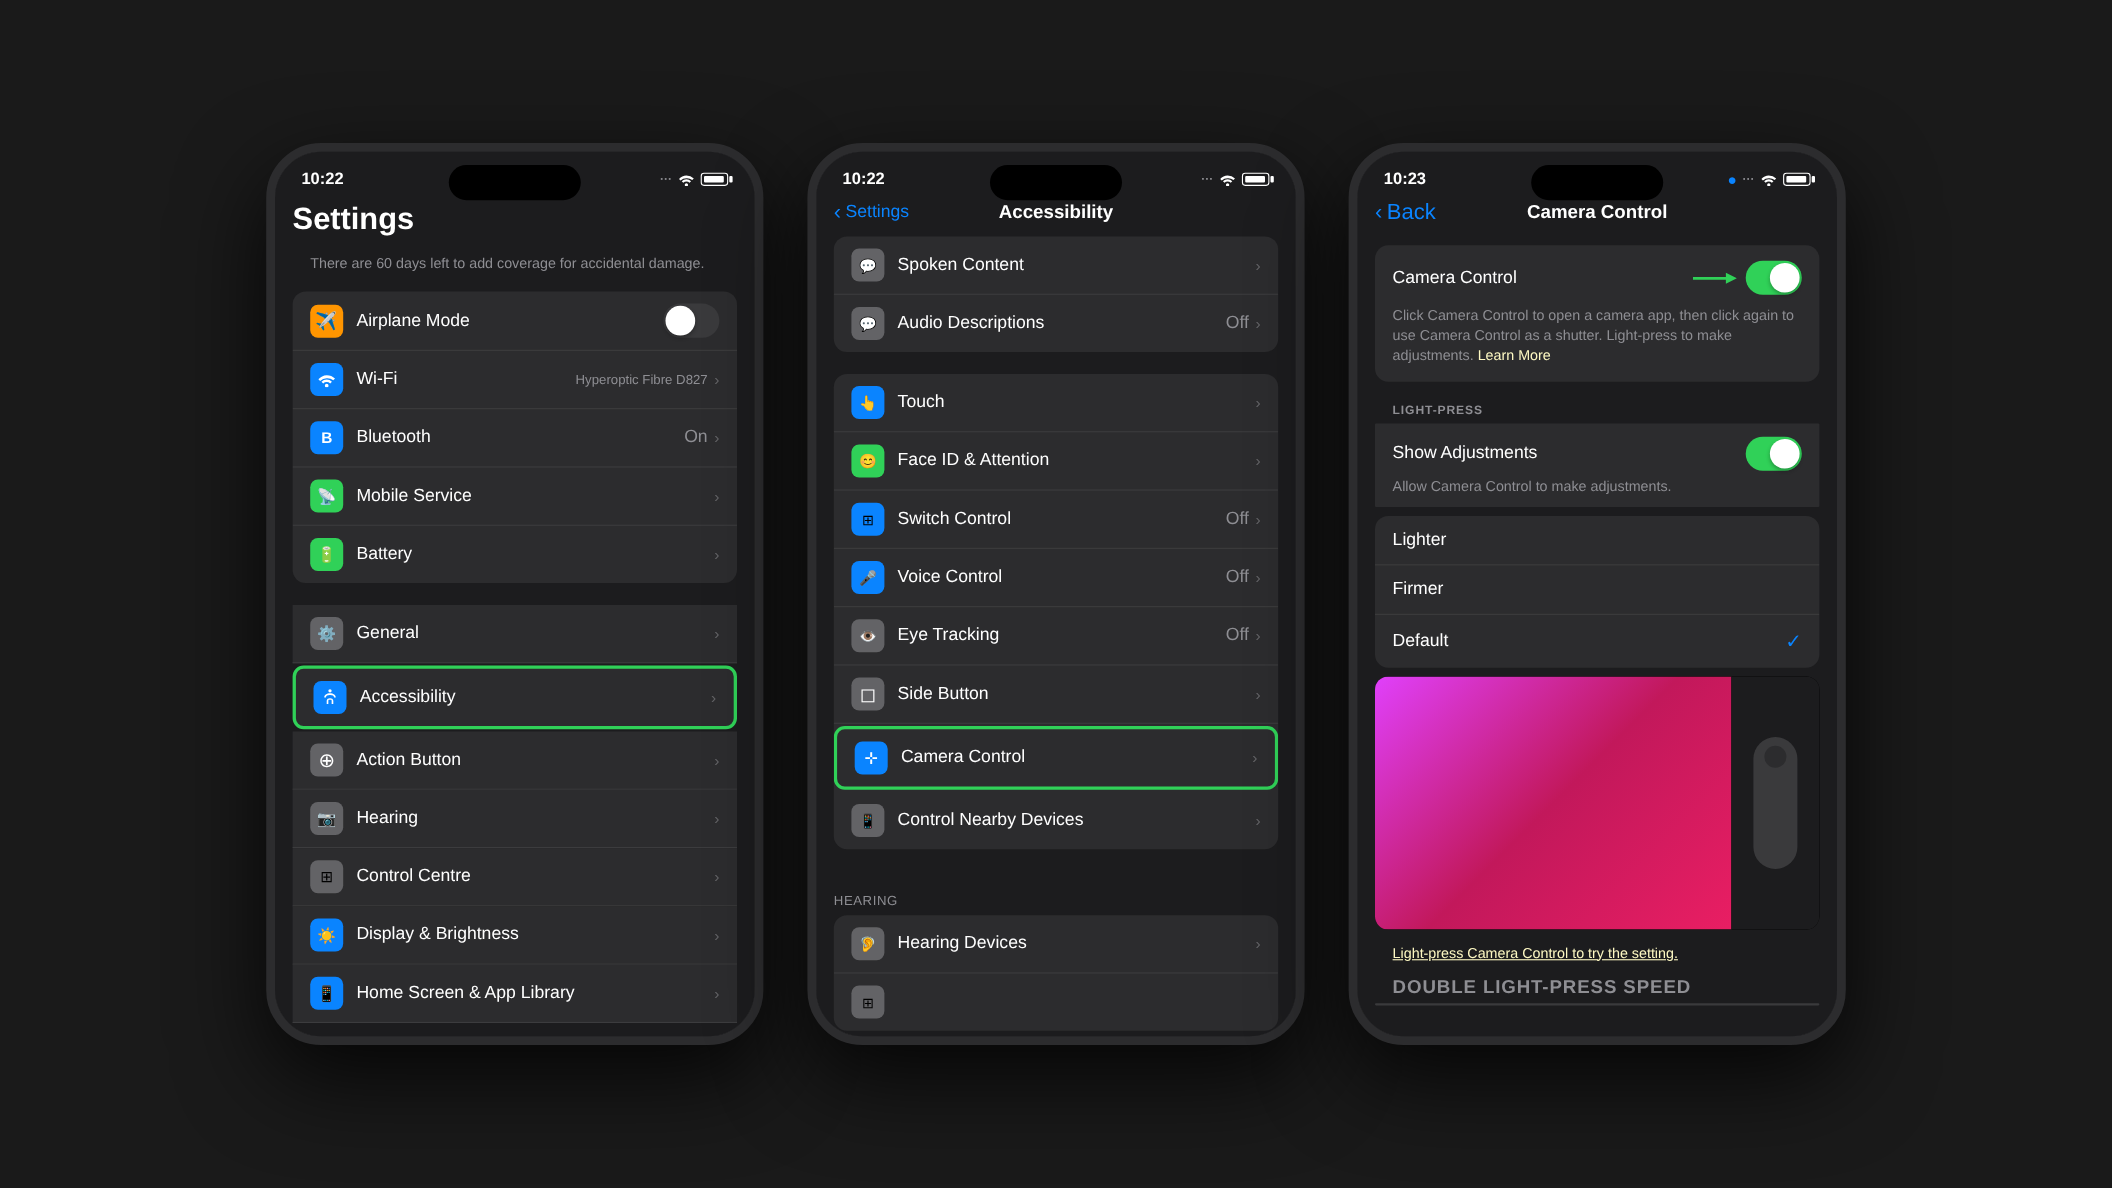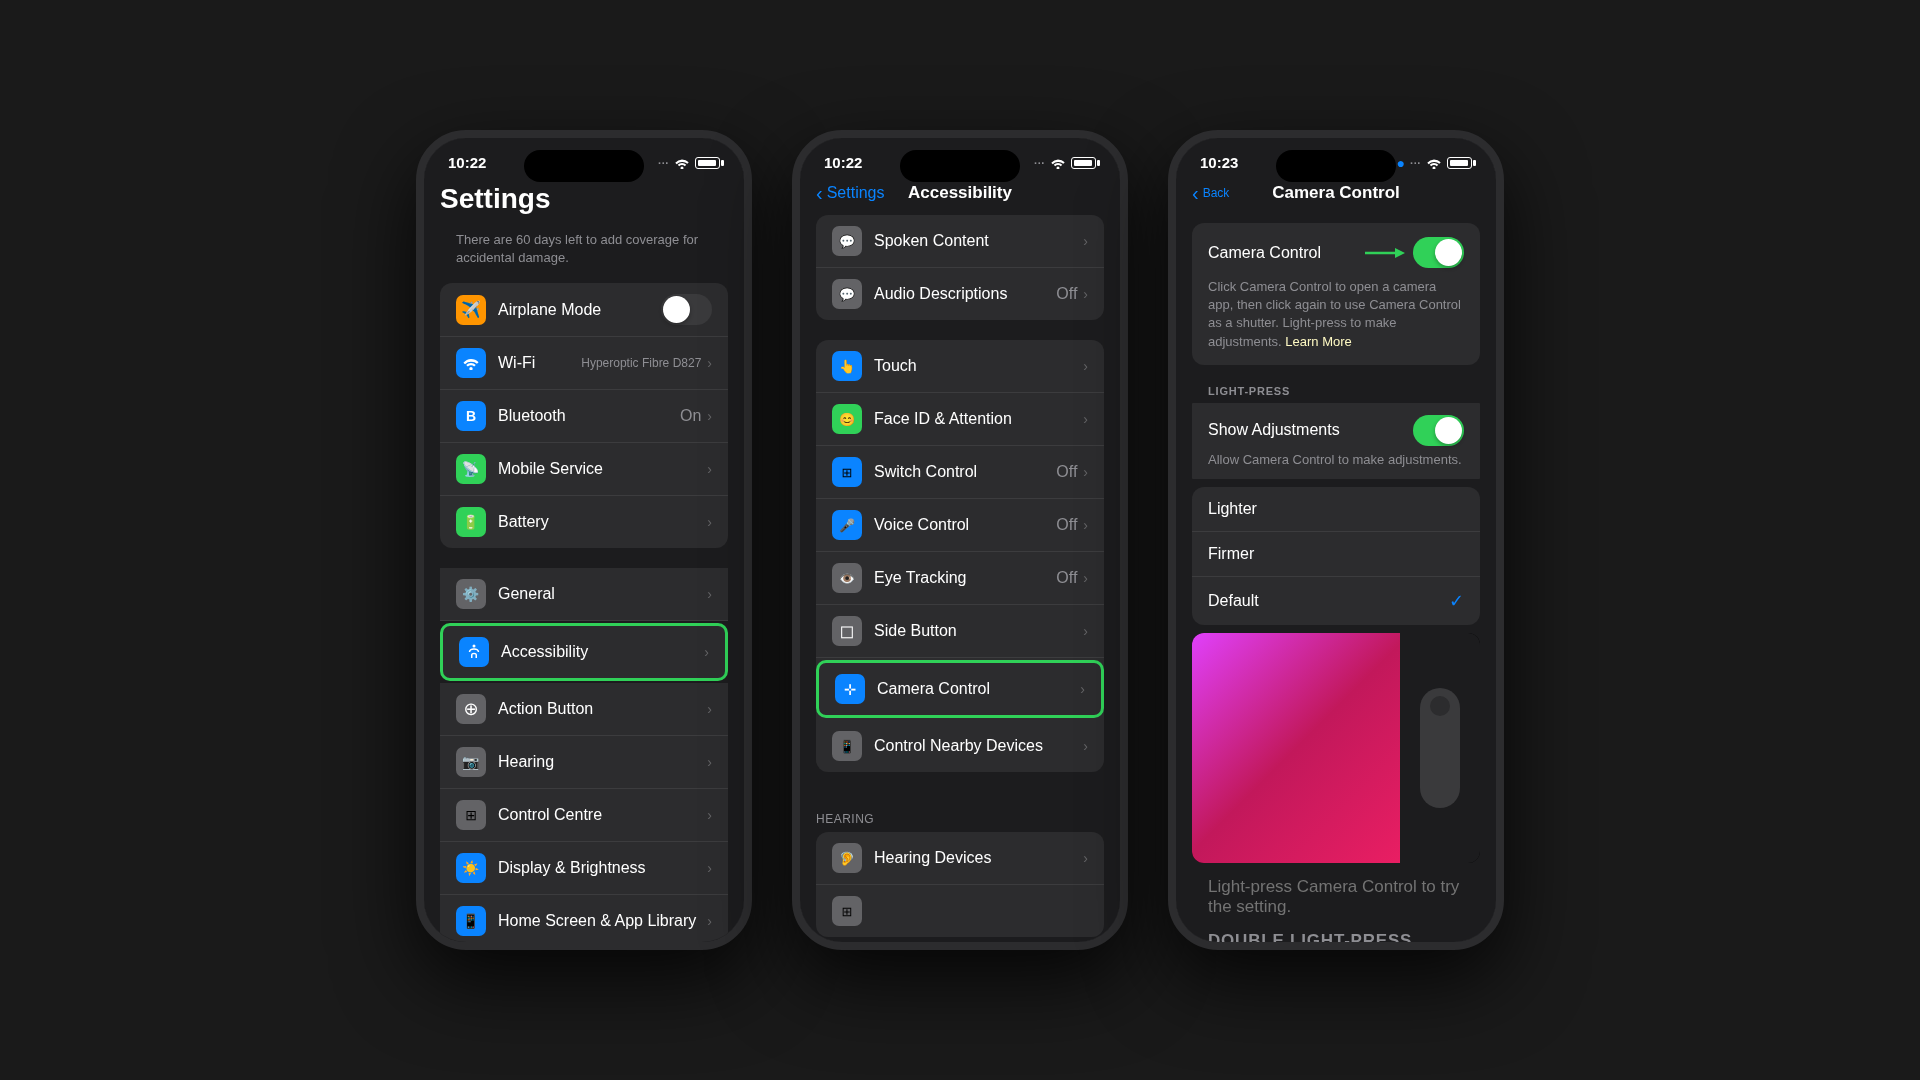--- a/index.html
+++ b/index.html
@@ -10,21 +10,21 @@
       display: flex;
       align-items: center;
       justify-content: center;
       gap: 40px;
       font-family: -apple-system, 'SF Pro Display', 'Helvetica Neue', Arial, sans-serif;
       overflow: hidden;
     }
 
     
     .phone {
-      width: 336px;
+      width: 452px;
       height: 820px;
       background: #1c1c1e;
       border-radius: 50px;
       border: 8px solid #2c2c2e;
       position: relative;
       overflow: hidden;
       box-shadow: 0 30px 80px rgba(0,0,0,0.8), inset 0 0 0 1px #3c3c3e;
     }
 
     
@@ -286,23 +286,24 @@
 
     .camera-btn-graphic {
       width: 40px;
       height: 120px;
       background: #3a3a3c;
       border-radius: 20px;
       position: relative;
     }
 
     .preview-caption {
-      color: #737373;
-      font-size: 17px;
+      color: #fef9c3;
+      font-size: 13px;
       padding: 6px 32px;
+      text-decoration: underline;
     }
 
     .double-label {
       color: #8e8e93;
       font-size: 17px;
       font-weight: 600;
       letter-spacing: 0.8px;
       text-transform: uppercase;
       padding: 8px 32px 0;
     }
@@ -598,21 +599,21 @@
         </svg>
         <div class="icon-battery">
             <div class="battery-fill"></div>
           </div>
       </div>
     </div>
 
     <div class="nav-bar">
       <div class="back-btn">
         <span style="font-size:20px;">‹</span>
-        <span style="color:#0a84ff;font-size:12px;">Back</span>
+        <span style="color:#0a84ff;font-size:20px;">Back</span>
       </div>
       <span class="title">Camera Control</span>
     </div>
 
     <div class="camera-control-header">
       <div class="cc-row">
         <span class="cc-label">Camera Control</span>
         <div style="display:flex; align-items:center; gap:8px;">
           <svg width="40" height="16" viewBox="0 0 40 16">
             <line x1="0" y1="8" x2="34" y2="8" stroke="#30d158" stroke-width="2.5"></line>

